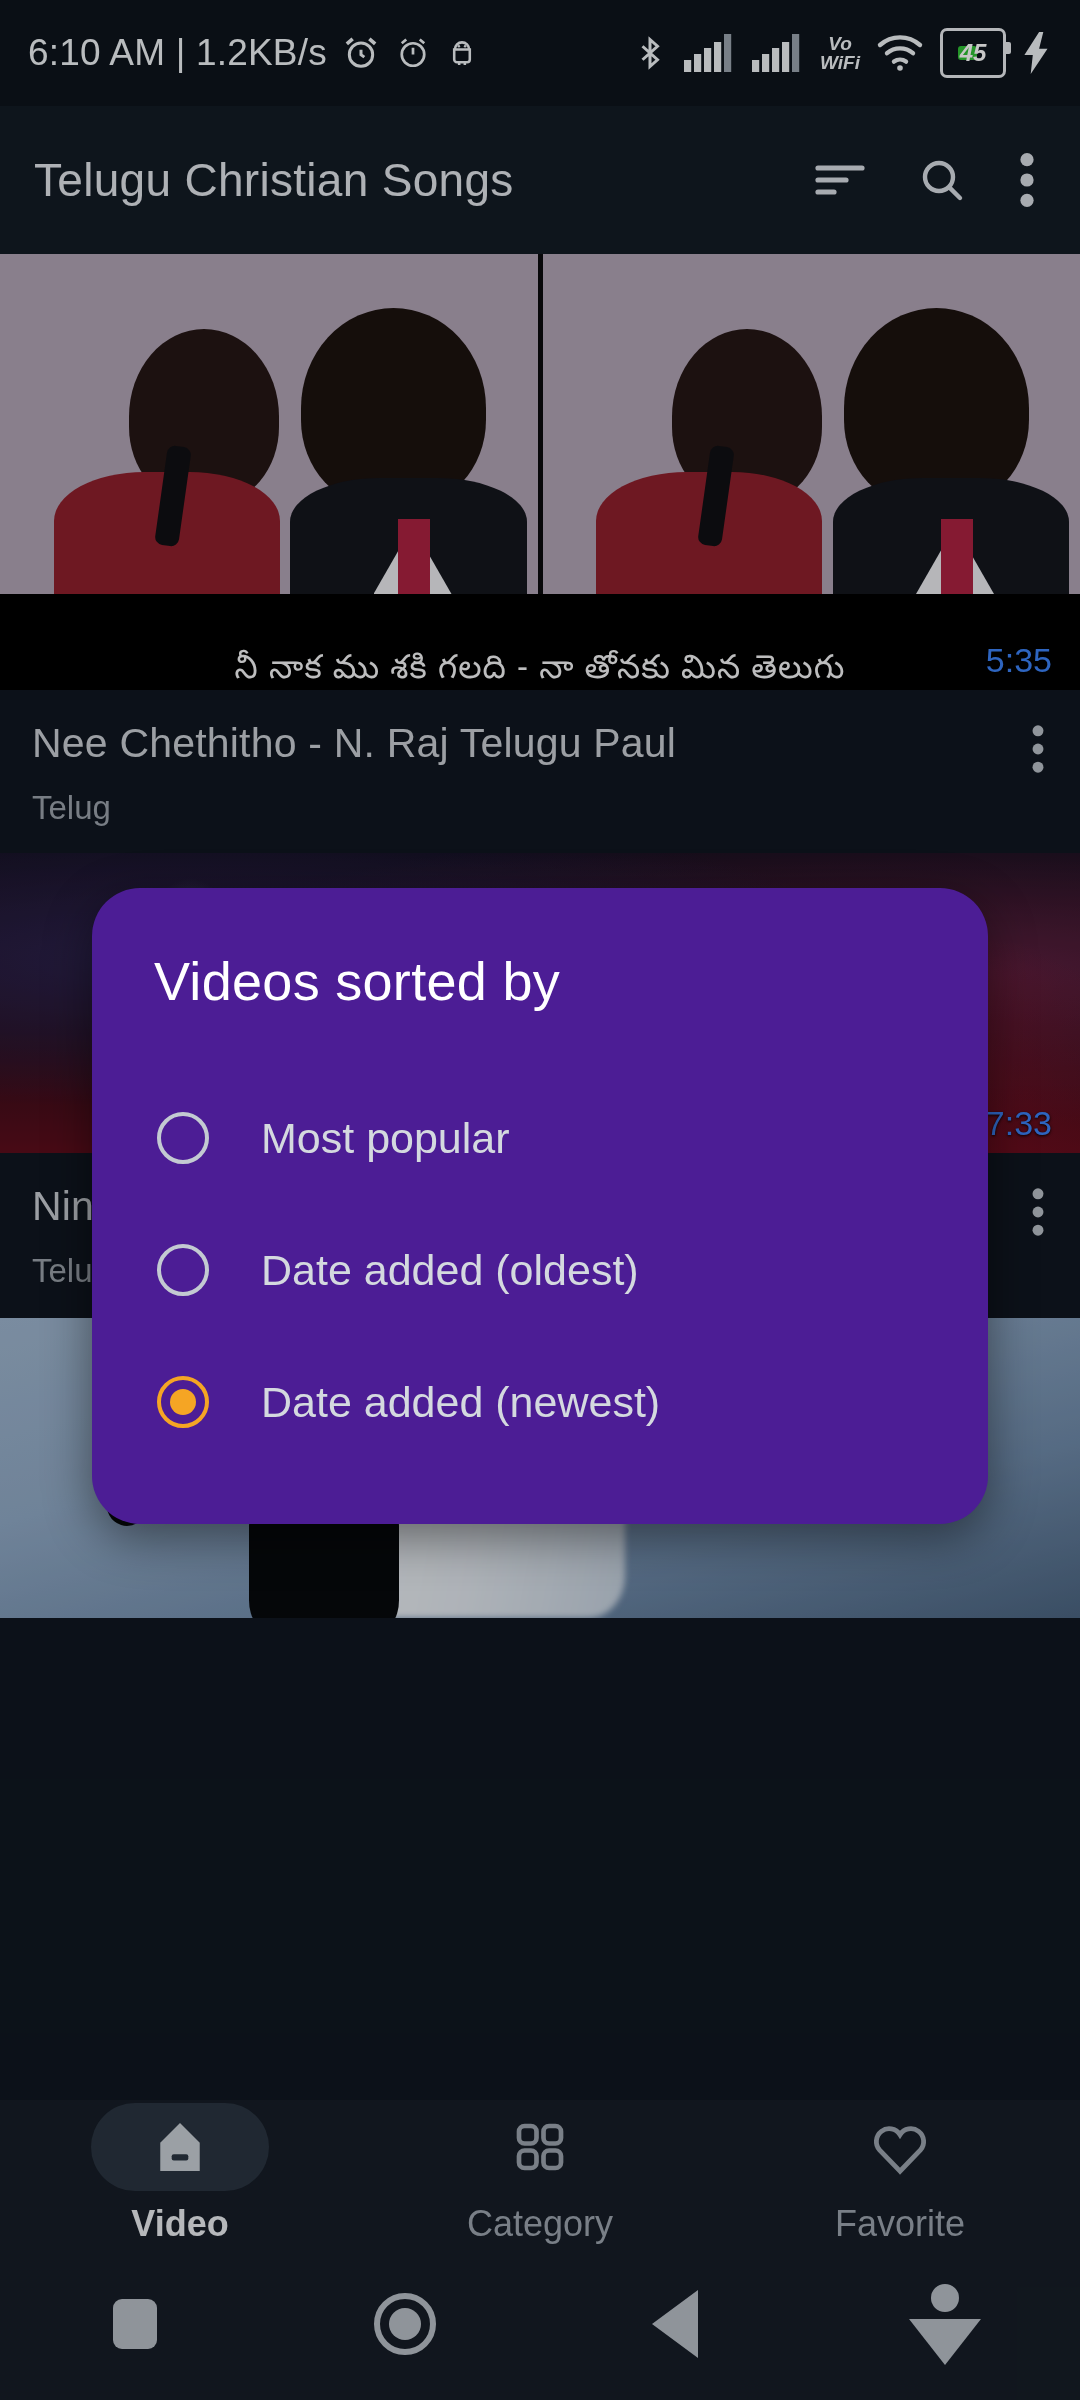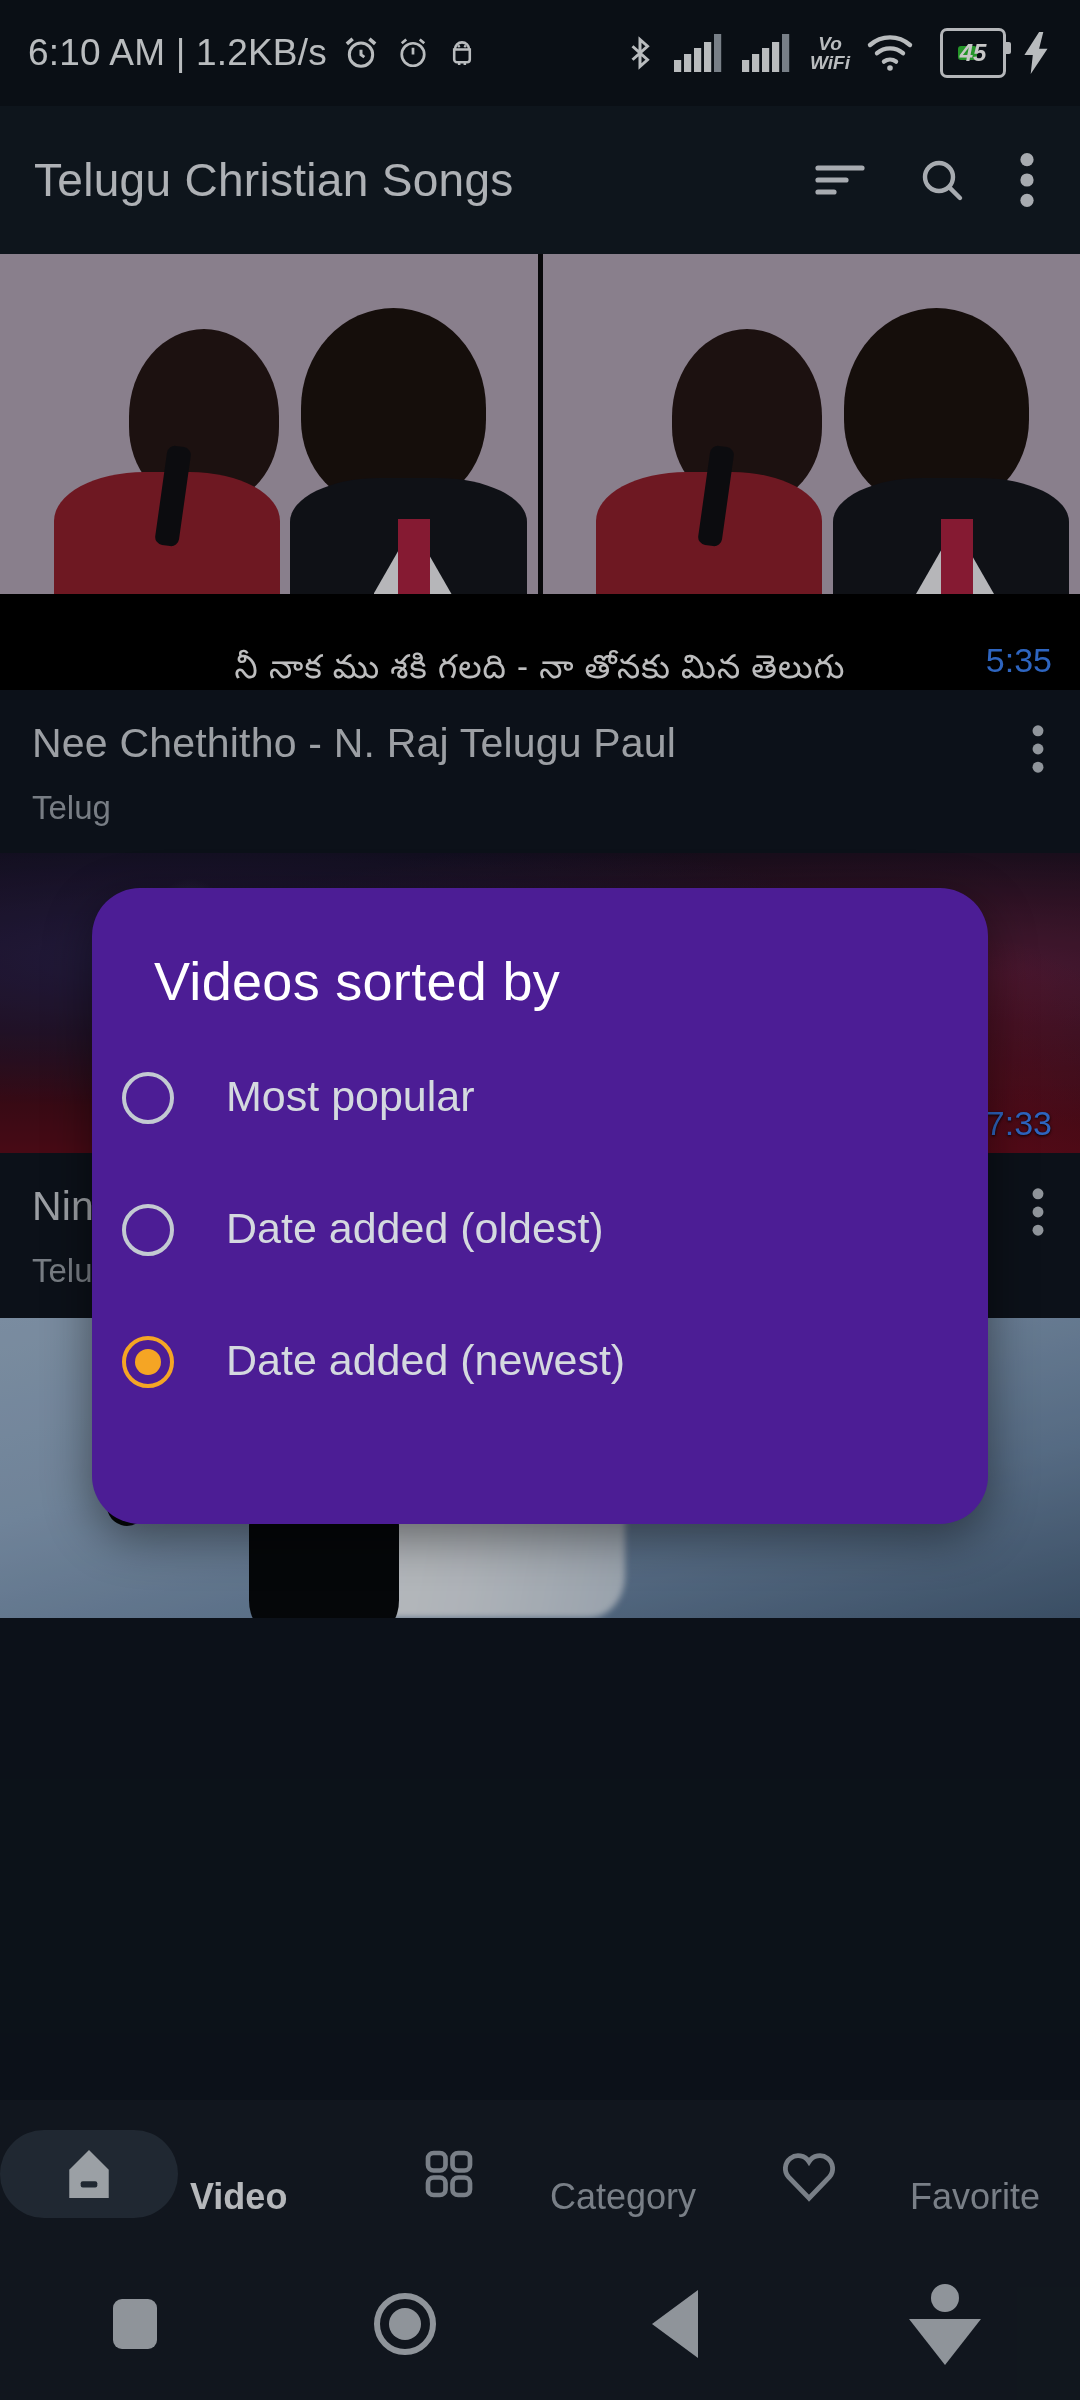--- a/index.html
+++ b/index.html
@@ -18,21 +18,21 @@
     padding:0 28px; color:#eef1f4;
   }
   .sb-left { display:flex; align-items:center; gap:14px; flex:1; }
   .sb-clock { font-size:37px; letter-spacing:0.2px; font-weight:400; white-space:nowrap; }
   .sb-right { display:flex; align-items:center; gap:16px;font-style:italic; }
   .ic { display:inline-flex; align-items:center; justify-content:center; }
 
   .battery {
     position:relative; width:66px; height:50px;
     border:3px solid #e7eaee; border-radius:7px;
-    display:flex; align-items:center; padding:15px;margin-left:10px;
+    display:flex; align-items:center; padding:15px;
   }
   .battery:after {
     content:""; position:absolute; right:-8px; top:11px;
     width:5px; height:12px; background:#e7eaee; border-radius:0 2px 2px 0;
   }
   .battery .fill {
     background:#2fbf34; height:100%; width:62%; border-radius:3px;
     display:flex; align-items:center; justify-content:center;
   }
   .battery .lvl { font-size:24px; color:#ffffff; font-weight:600; line-height:1;
@@ -114,33 +114,33 @@
 
   
   .scrim { position:absolute; inset:0; background:rgba(0,0,0,0.22); z-index:30; }
   .dialog {
     position:absolute; z-index:31; left:92px; top:888px; width:896px; height:636px;
     background:#4c1d95; border-radius:48px; padding:62px 0 0 0;
     box-shadow:0 14px 48px rgba(0,0,0,0.45);
   }
   .dlg-title { font-size:54px; color:#ffffff; font-weight:400; padding:0 62px; letter-spacing:0.3px; }
   .dlg-options { margin-top:60px; }
-  .dlg-opt { display:flex; height:132px; padding:0 30px; }
+  .dlg-opt { display:flex; align-items:center; height:132px; padding:0 30px;margin-left:35px; }
   .radio { width:52px; height:52px; border-radius:50%; border:4px solid #c3cad2;
            flex:0 0 auto; display:flex; align-items:center; justify-content:center; }
   .radio.sel { border-color:#f5a524; }
   .radio.sel .inner { width:26px; height:26px; border-radius:50%; background:#f5a524; }
   .opt-label { margin-left:52px; font-size:43px; color:#d4d9df; }
 
   
   .bottomnav {
     position:absolute; left:0; bottom:152px; width:1080px; height:148px;
     background:#161d27; display:flex; align-items:center; z-index:20;
   }
-  .nav-item { flex:1; display:flex; align-items:flex-end; gap:12px; }
+  .nav-item { flex:1; display:flex; flex-direction:column; align-items:center; gap:12px; }
   .nav-pill { width:178px; height:88px; border-radius:44px; display:flex;
               align-items:center; justify-content:center; }
   .nav-pill.active { background:#2a3440; }
   .nav-label { font-size:36px; color:#9ba3ad; }
   .nav-item.active .nav-label { color:#e9ecf0; font-weight:700; }
 
   
   .sysnav { position:absolute; left:0; bottom:0; width:1080px; height:152px;
             background:#161d27; display:flex; align-items:center; z-index:21; }
   .sys-btn { flex:1; display:flex; align-items:center; justify-content:center; }

